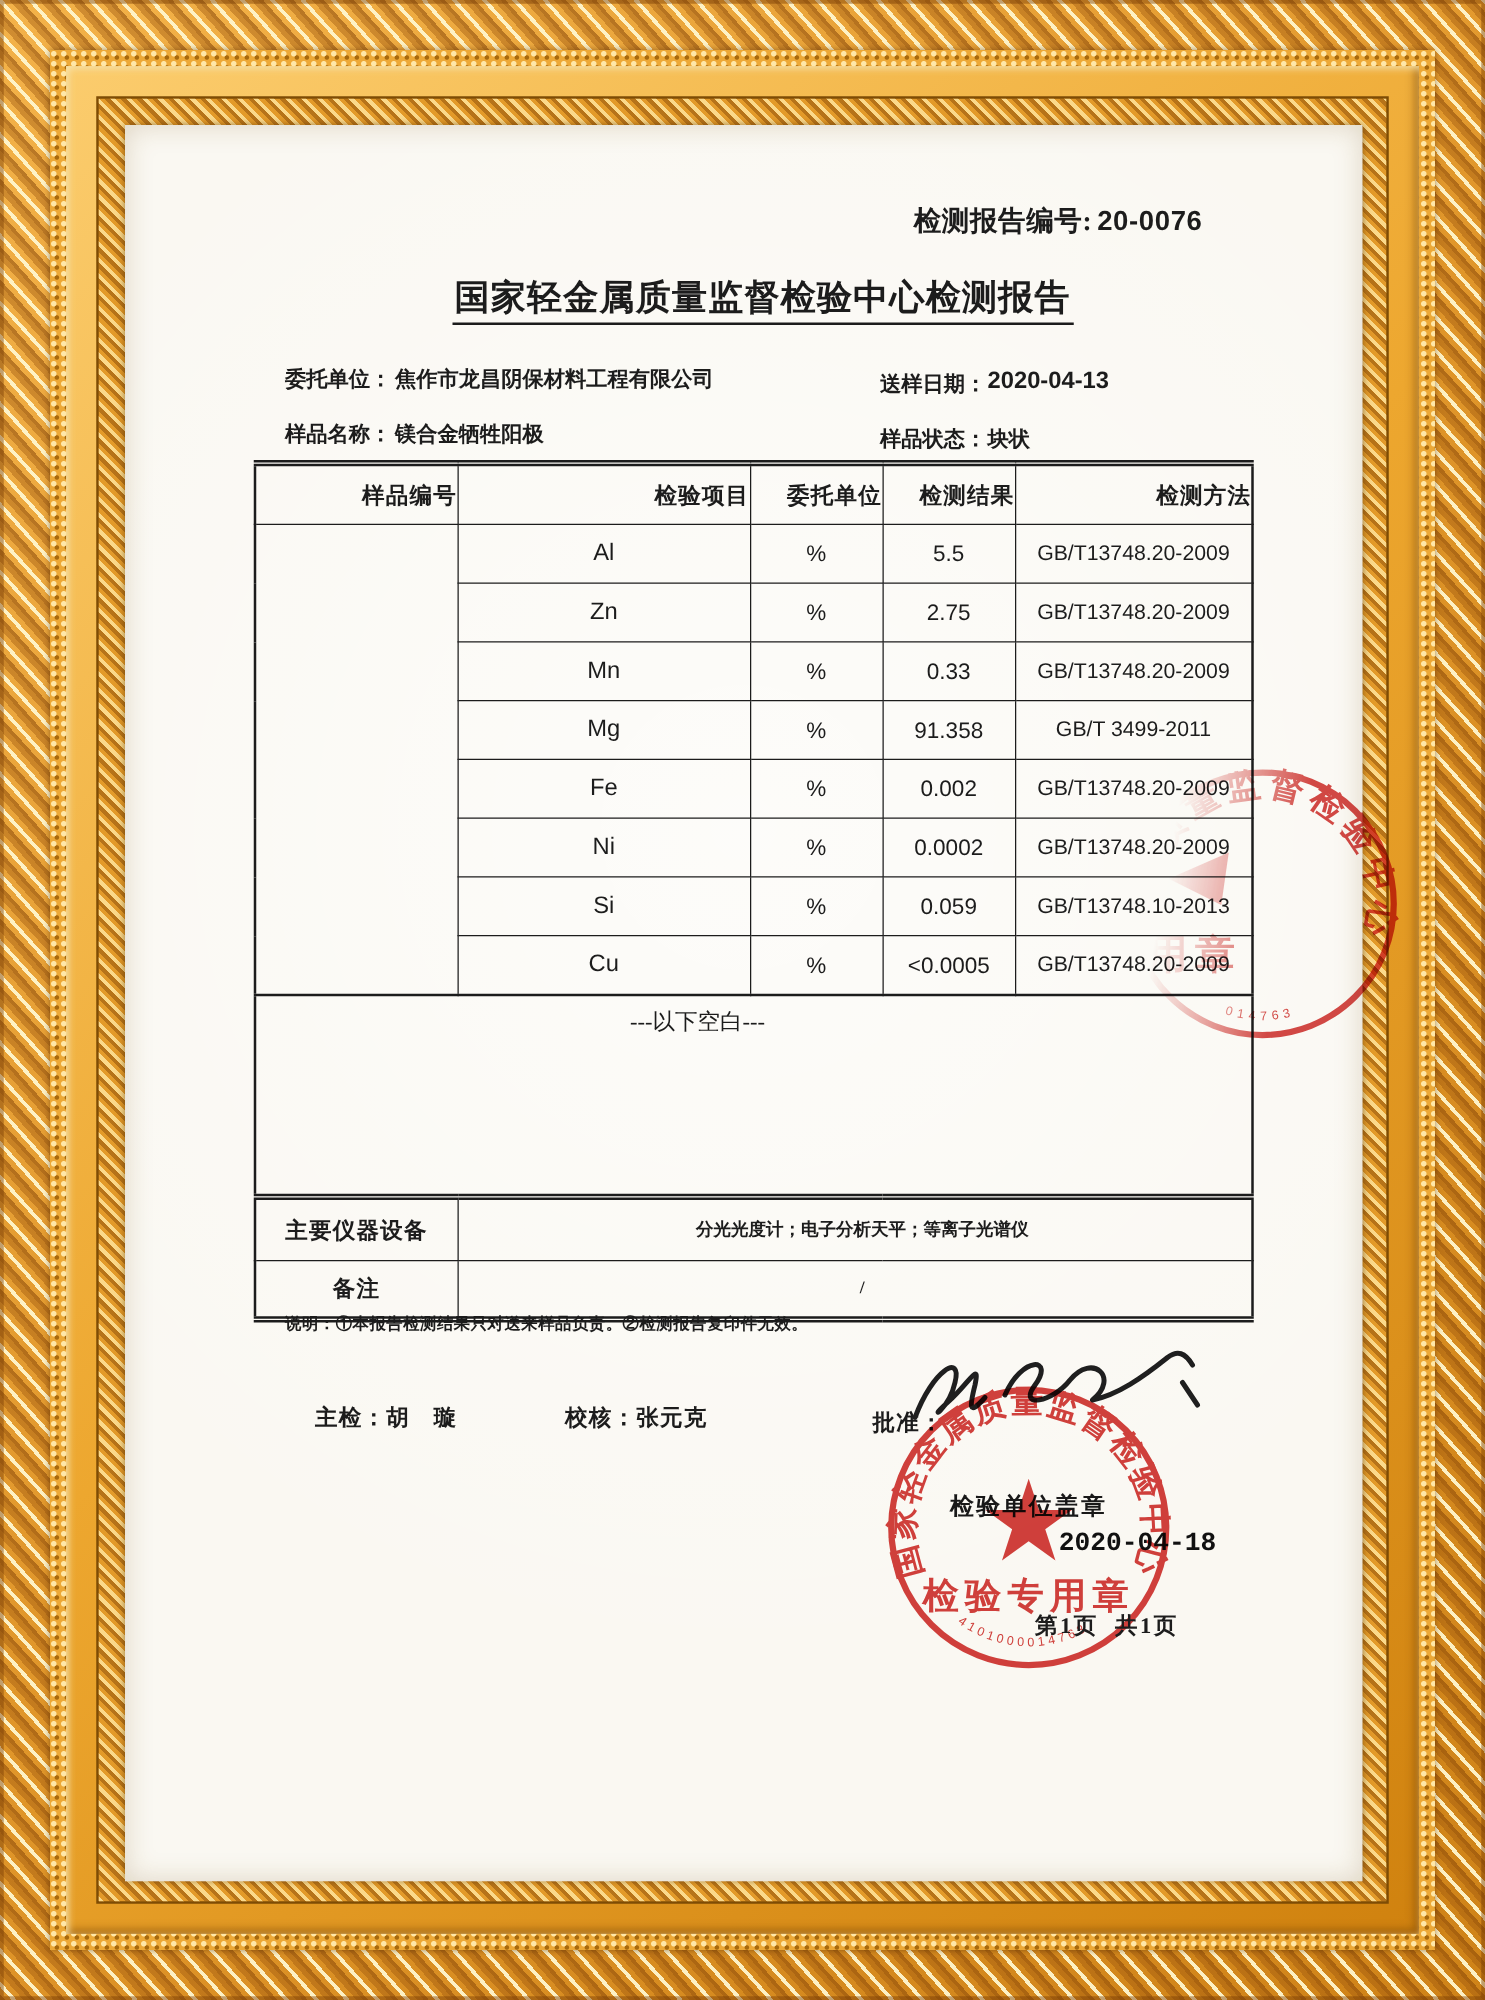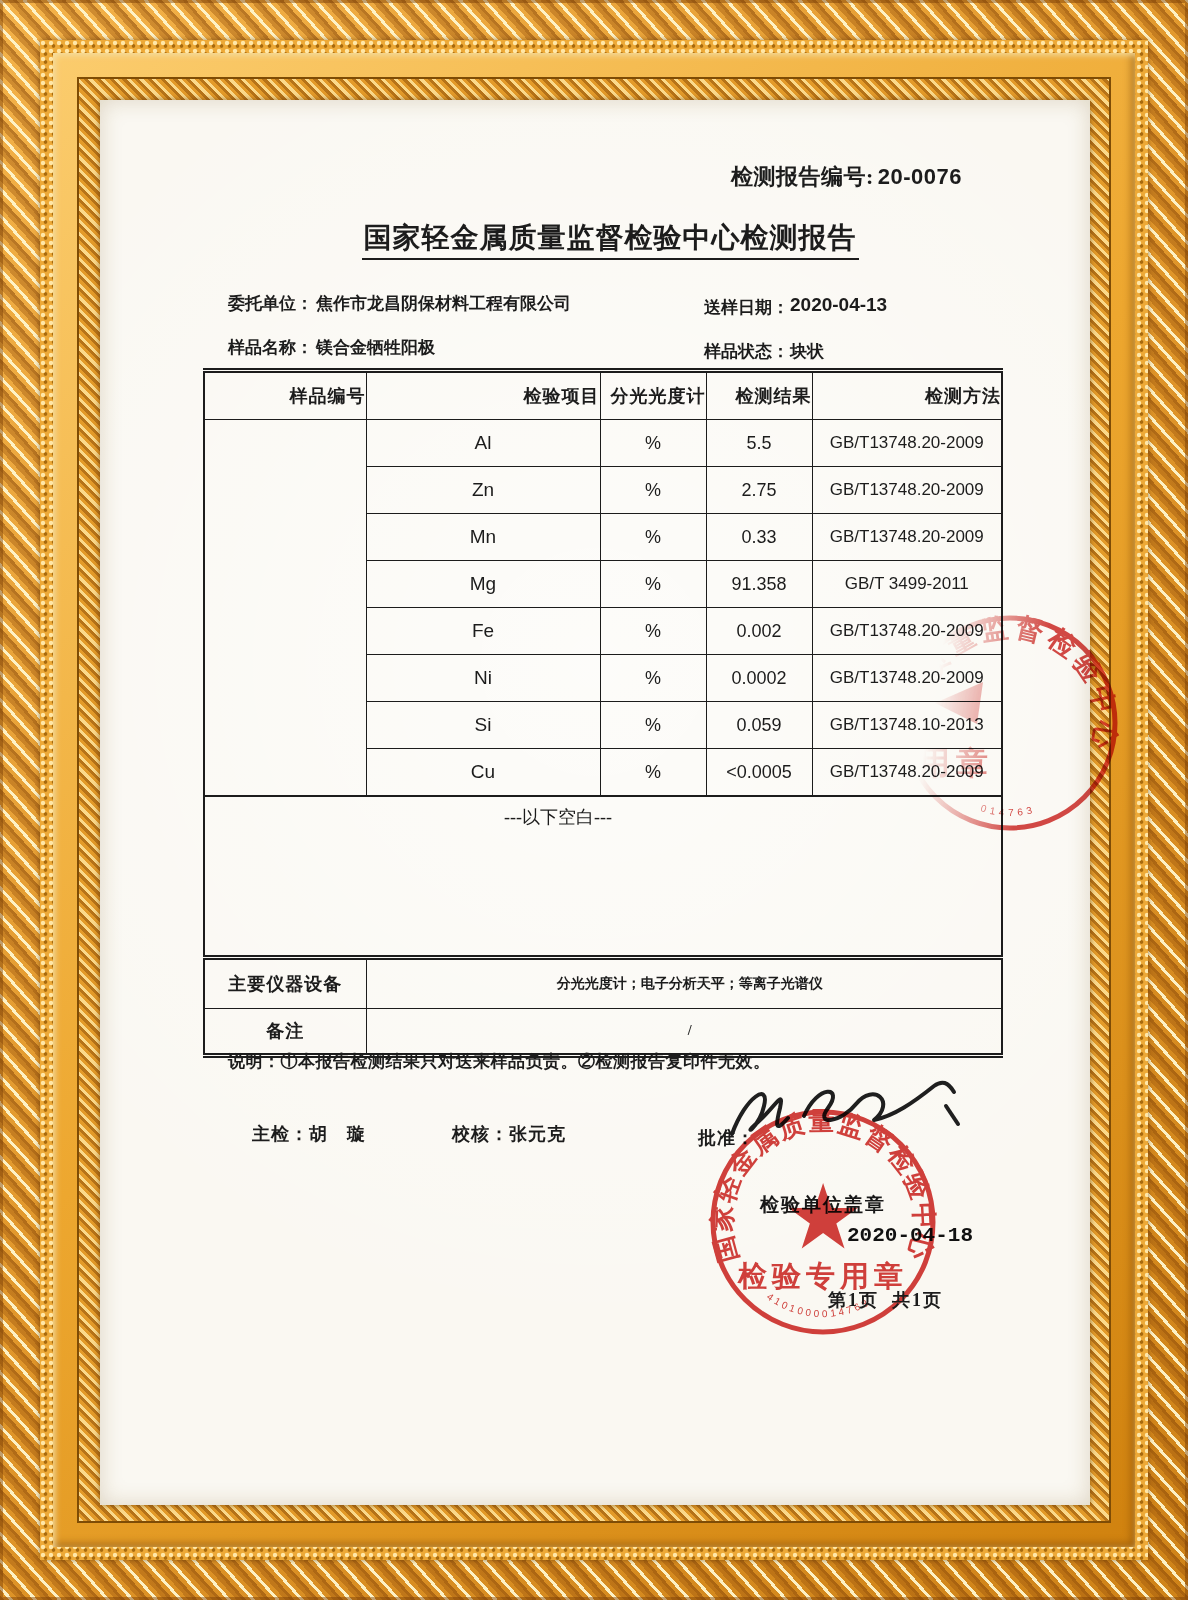--- a/index.html
+++ b/index.html
@@ -99,21 +99,21 @@
   .rpt-table tr.instr td{border-top:5px double #1c1c1c;height:48px;}
   .rpt-table tr.remark td{height:44px;}
   .rpt-table td.lbl{
     font-family:"Liberation Serif",serif;font-size:18px;font-weight:bold;letter-spacing:1px;
   }
   .rpt-table td.val{
     text-align:center;padding-left:12px;
     font-family:"Liberation Serif",serif;font-size:14px;font-weight:bold;
   }
 
-  .note-line{top:950px;left:128px;font-size:17px;font-weight:bold;letter-spacing:.5px;}
+  .note-line{top:950px;left:128px;font-size:13px;font-weight:bold;letter-spacing:.5px;}
 
   .signer{font-size:18px;font-weight:bold;letter-spacing:1px;}
 
   
   .stamp{mix-blend-mode:multiply;}
   .stamp-main{left:603px;top:1002px;width:240px;height:240px;opacity:.92;}
   .stamp-partial{
     left:795px;top:508px;width:230px;height:230px;opacity:.88;
     -webkit-mask-image:linear-gradient(100deg,rgba(0,0,0,0) 20%,rgba(0,0,0,.45) 38%,#000 58%);
     mask-image:linear-gradient(100deg,rgba(0,0,0,0) 20%,rgba(0,0,0,.45) 38%,#000 58%);
@@ -160,21 +160,21 @@
         <col style="width:162px">
         <col style="width:234px">
         <col style="width:106px">
         <col style="width:106px">
         <col style="width:190px">
       </colgroup>
     <thead>
       <tr>
         <th>样品编号</th>
         <th>检验项目</th>
-        <th>分光光度计</th>
+        <th>委托单位</th>
         <th>检测结果</th>
         <th>检测方法</th>
       </tr>
     </thead>
     <tbody>
       <tr>
         <td rowspan="8"></td>
         <td class="el">Al</td>
         <td class="unit">%</td>
         <td class="res">5.5</td>

